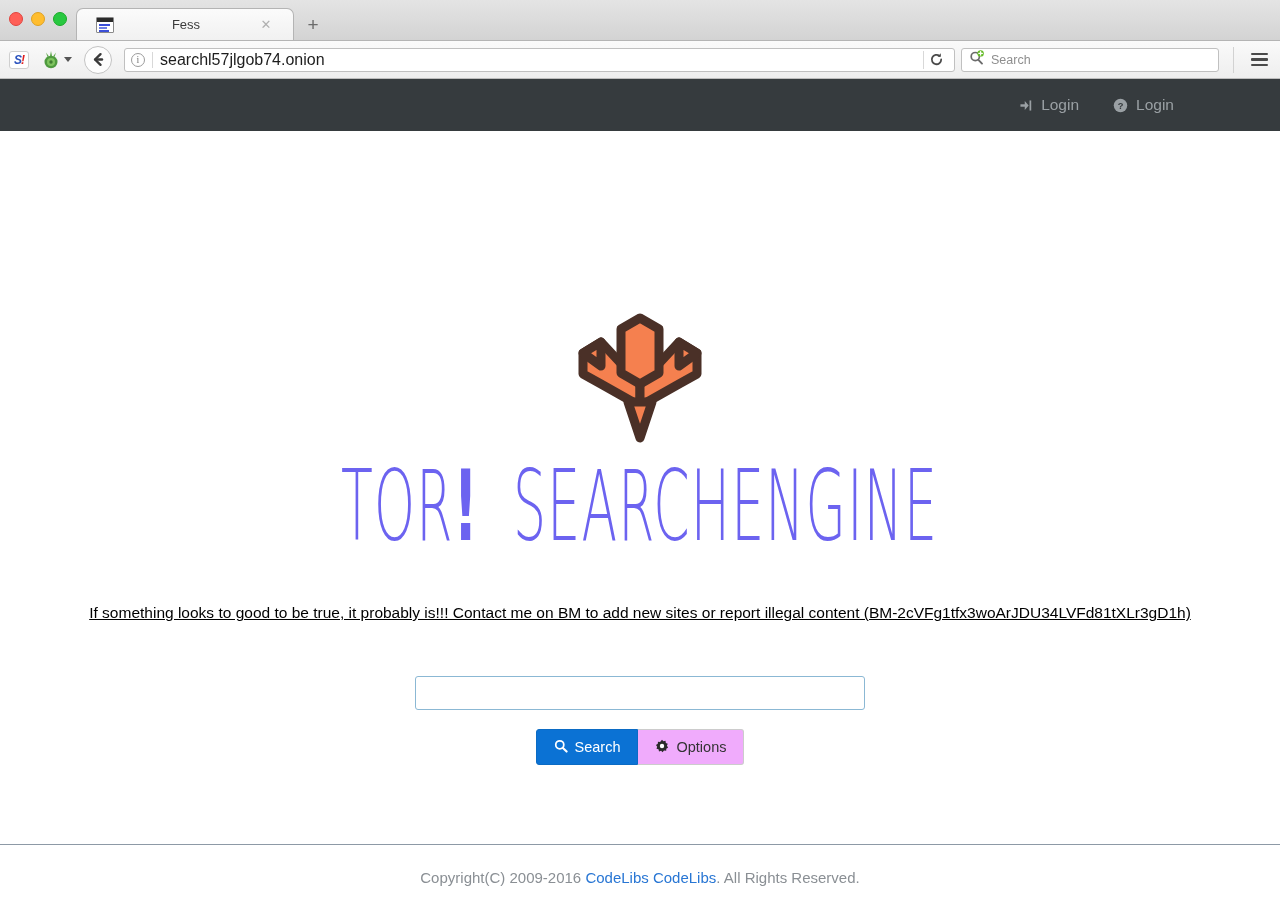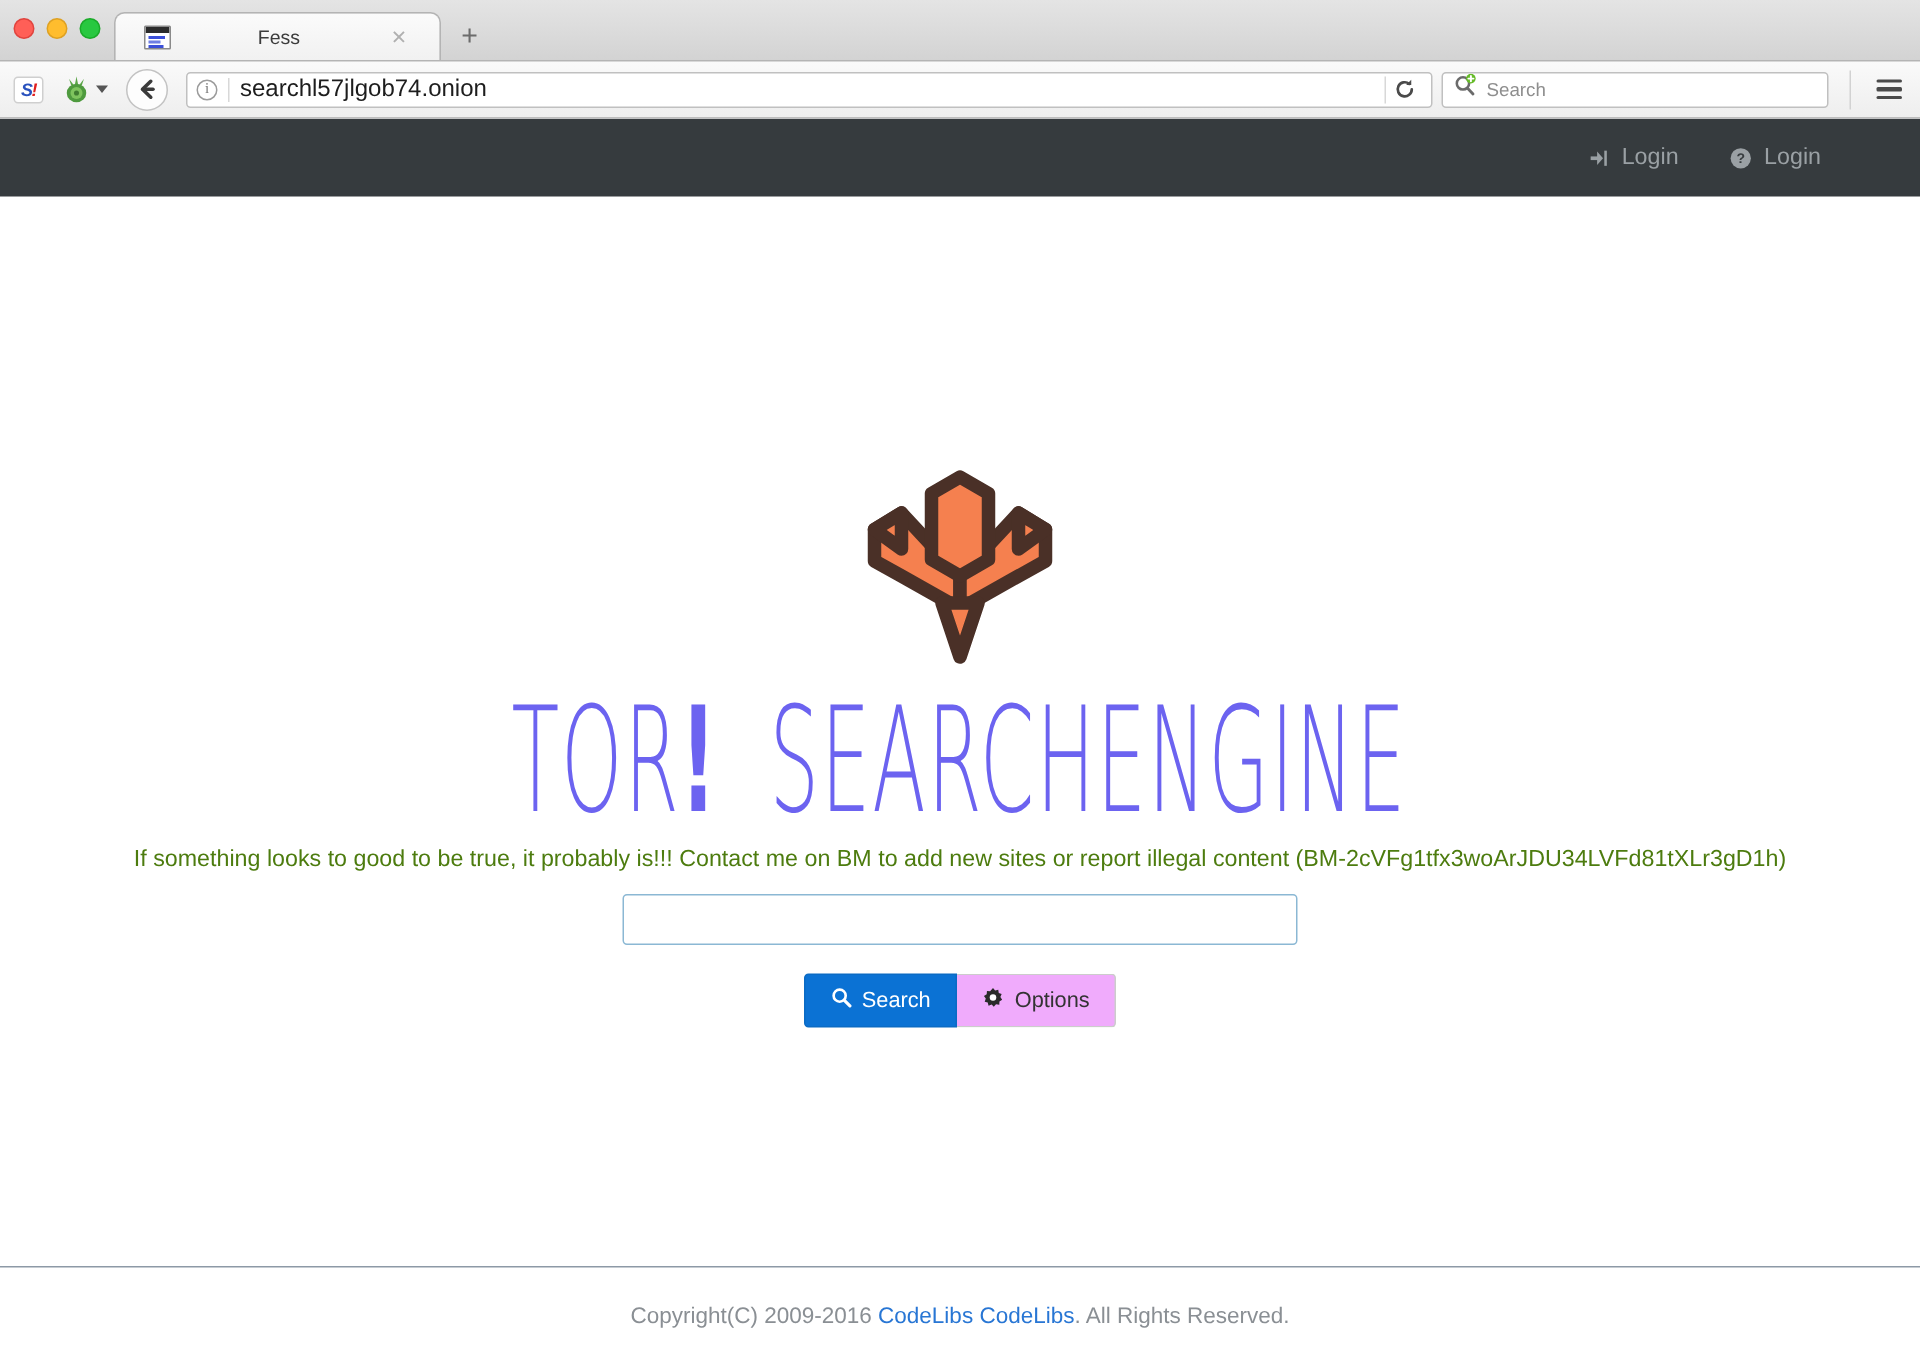--- a/index.html
+++ b/index.html
@@ -251,40 +251,41 @@
     position: relative;
     overflow: hidden;
   }
 
   .topnav {
     height: 52px;
     background: #363b3e;
     display: flex;
     align-items: center;
     justify-content: flex-end;
-    padding-right: 66px;
+    padding-right: 106px;
     box-sizing: border-box;
     flex: 0 0 auto;
   }
   .topnav-item {
     display: flex;
     align-items: center;
     gap: 8px;
     color: #9aa0a4;
     font-size: 15.5px;
     margin-left: 34px;
   }
   .topnav-item svg { display:block; }
 
   .content {
     flex: 1 1 auto;
     display: flex;
     flex-direction: column;
     align-items: center;
     position: relative;
+    gap: 40px;
   }
 
   .logo-area {
     margin-top: 175px;
     display: flex;
     flex-direction: column;
     align-items: center;
   }
   .logo-svg { display: block; }
 
@@ -301,23 +302,24 @@
     white-space: nowrap;
   }
   .brand-title .bang {
     font-weight: 700;
     letter-spacing: 0;
   }
 
   .tagline {
     margin-top: 22px;
     font-size: 15.5px;
-    color: #4d7c0f;
+    color: #000000;
     text-align: center;
     white-space: nowrap;
+    text-decoration: underline;
   }
 
   .search-form {
     margin-top: 14px;
     display: flex;
     flex-direction: column;
     align-items: center;
   }
   .search-input {
     width: 450px;

